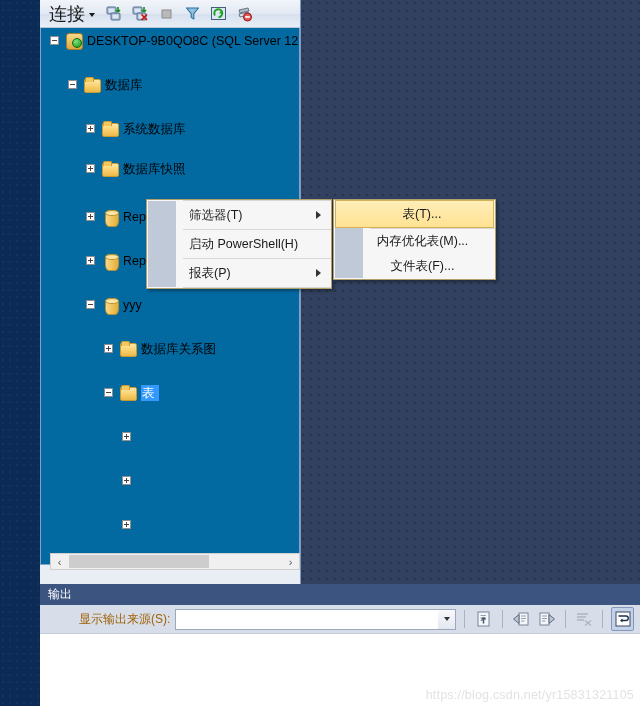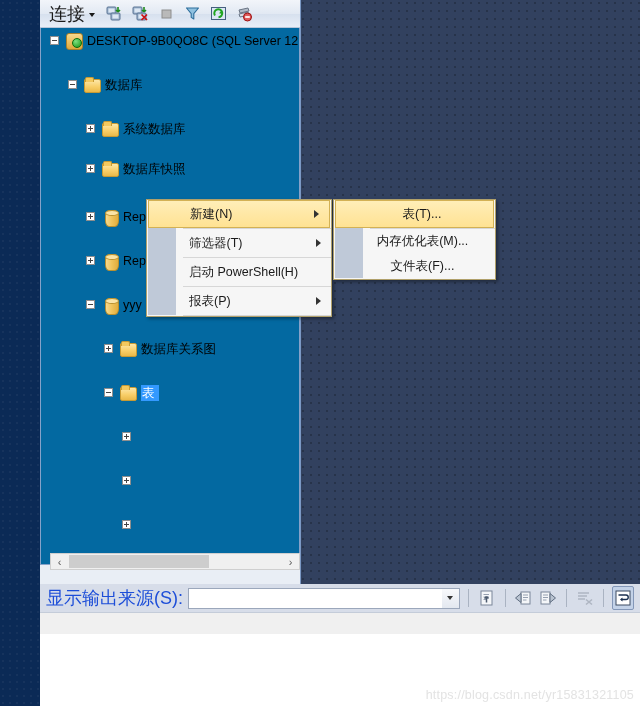--- a/index.html
+++ b/index.html
@@ -85,21 +85,21 @@
     border-top:4px solid transparent;border-bottom:4px solid transparent;border-left:5px solid #333;}
   .mi.hl .arrow{top:9px;}
   .msep{height:1px;background:#d7d7d7;margin-left:36px;position:relative;z-index:2;}
 
   
   #output{position:absolute;left:40px;top:584px;width:600px;height:122px;background:#f0f0f0;}
   #out-title{height:21px;background:#3c5480;color:#ffffff;font-size:12px;
     display:flex;align-items:center;padding-left:8px;box-sizing:border-box;}
   #out-toolbar{height:29px;background:#d7dde9;display:flex;align-items:center;
     padding:0 6px;box-sizing:border-box;gap:5px;border-bottom:1px solid #c4ccd9;}
-  #out-label{font-size:18px;color:#1d4ed8;white-space:nowrap;}
+  #out-label{font-size:12px;color:#a16207;white-space:nowrap;margin-left:33px;}
   #out-combo{width:300px;height:21px;background:#ffffff;border:1px solid #9ba7bb;
     box-sizing:border-box;display:flex;align-items:center;}
   #out-combo .txt{flex:1;padding-left:4px;font-size:12px;color:#333;}
   #out-combo .cb-btn{width:17px;height:19px;display:flex;align-items:center;justify-content:center;
     background:linear-gradient(to bottom,#f8f9fb,#e3e8f0);}
   .cb-caret{width:0;height:0;border-left:3.5px solid transparent;border-right:3.5px solid transparent;
     border-top:4px solid #333;}
   .osep{width:1px;height:18px;background:#aab3c2;margin:0 3px;}
   .obtn{width:22px;height:22px;display:flex;align-items:center;justify-content:center;}
   .obtn.pressed{border:1px solid #8397b8;background:#c3d2e8;border-radius:2px;}
@@ -251,24 +251,20 @@
     <div class="hs-arrow">‹</div>
     <div class="hs-thumb"></div>
     <div class="hs-track"></div>
     <div class="hs-arrow">›</div>
   </div>
 </div>
 
 <div class="menu" style="left:146px;top:199px;width:184px;">
   <div class="menu-gutter"></div>
 
-  <div class="mi hl">
-    <span>新建(N)</span>
-    <span class="arrow"></span>
-  </div>
   <div class="msep"></div>
 
   <div class="mi">
     <span>筛选器(T)</span>
     <span class="arrow"></span>
   </div>
   <div class="msep"></div>
 
   <div class="mi">
     <span>启动 PowerShell(H)</span>
@@ -294,20 +290,23 @@
   <div class="mi" style="height:25px;line-height:25px;">
     <span>内存优化表(M)...</span>
   </div>
 
   <div class="mi" style="height:25px;line-height:25px;">
     <span>文件表(F)...</span>
   </div>
 </div>
 
 <div id="output">
+  <div id="out-title">
+    <span>输出</span>
+  </div>
 
   <div id="out-toolbar">
     <span id="out-label">显示输出来源(S):</span>
 
     <div id="out-combo">
       <span class="txt" title=""></span>
       <span class="cb-btn">
         <span class="cb-caret"></span>
       </span>
     </div>

